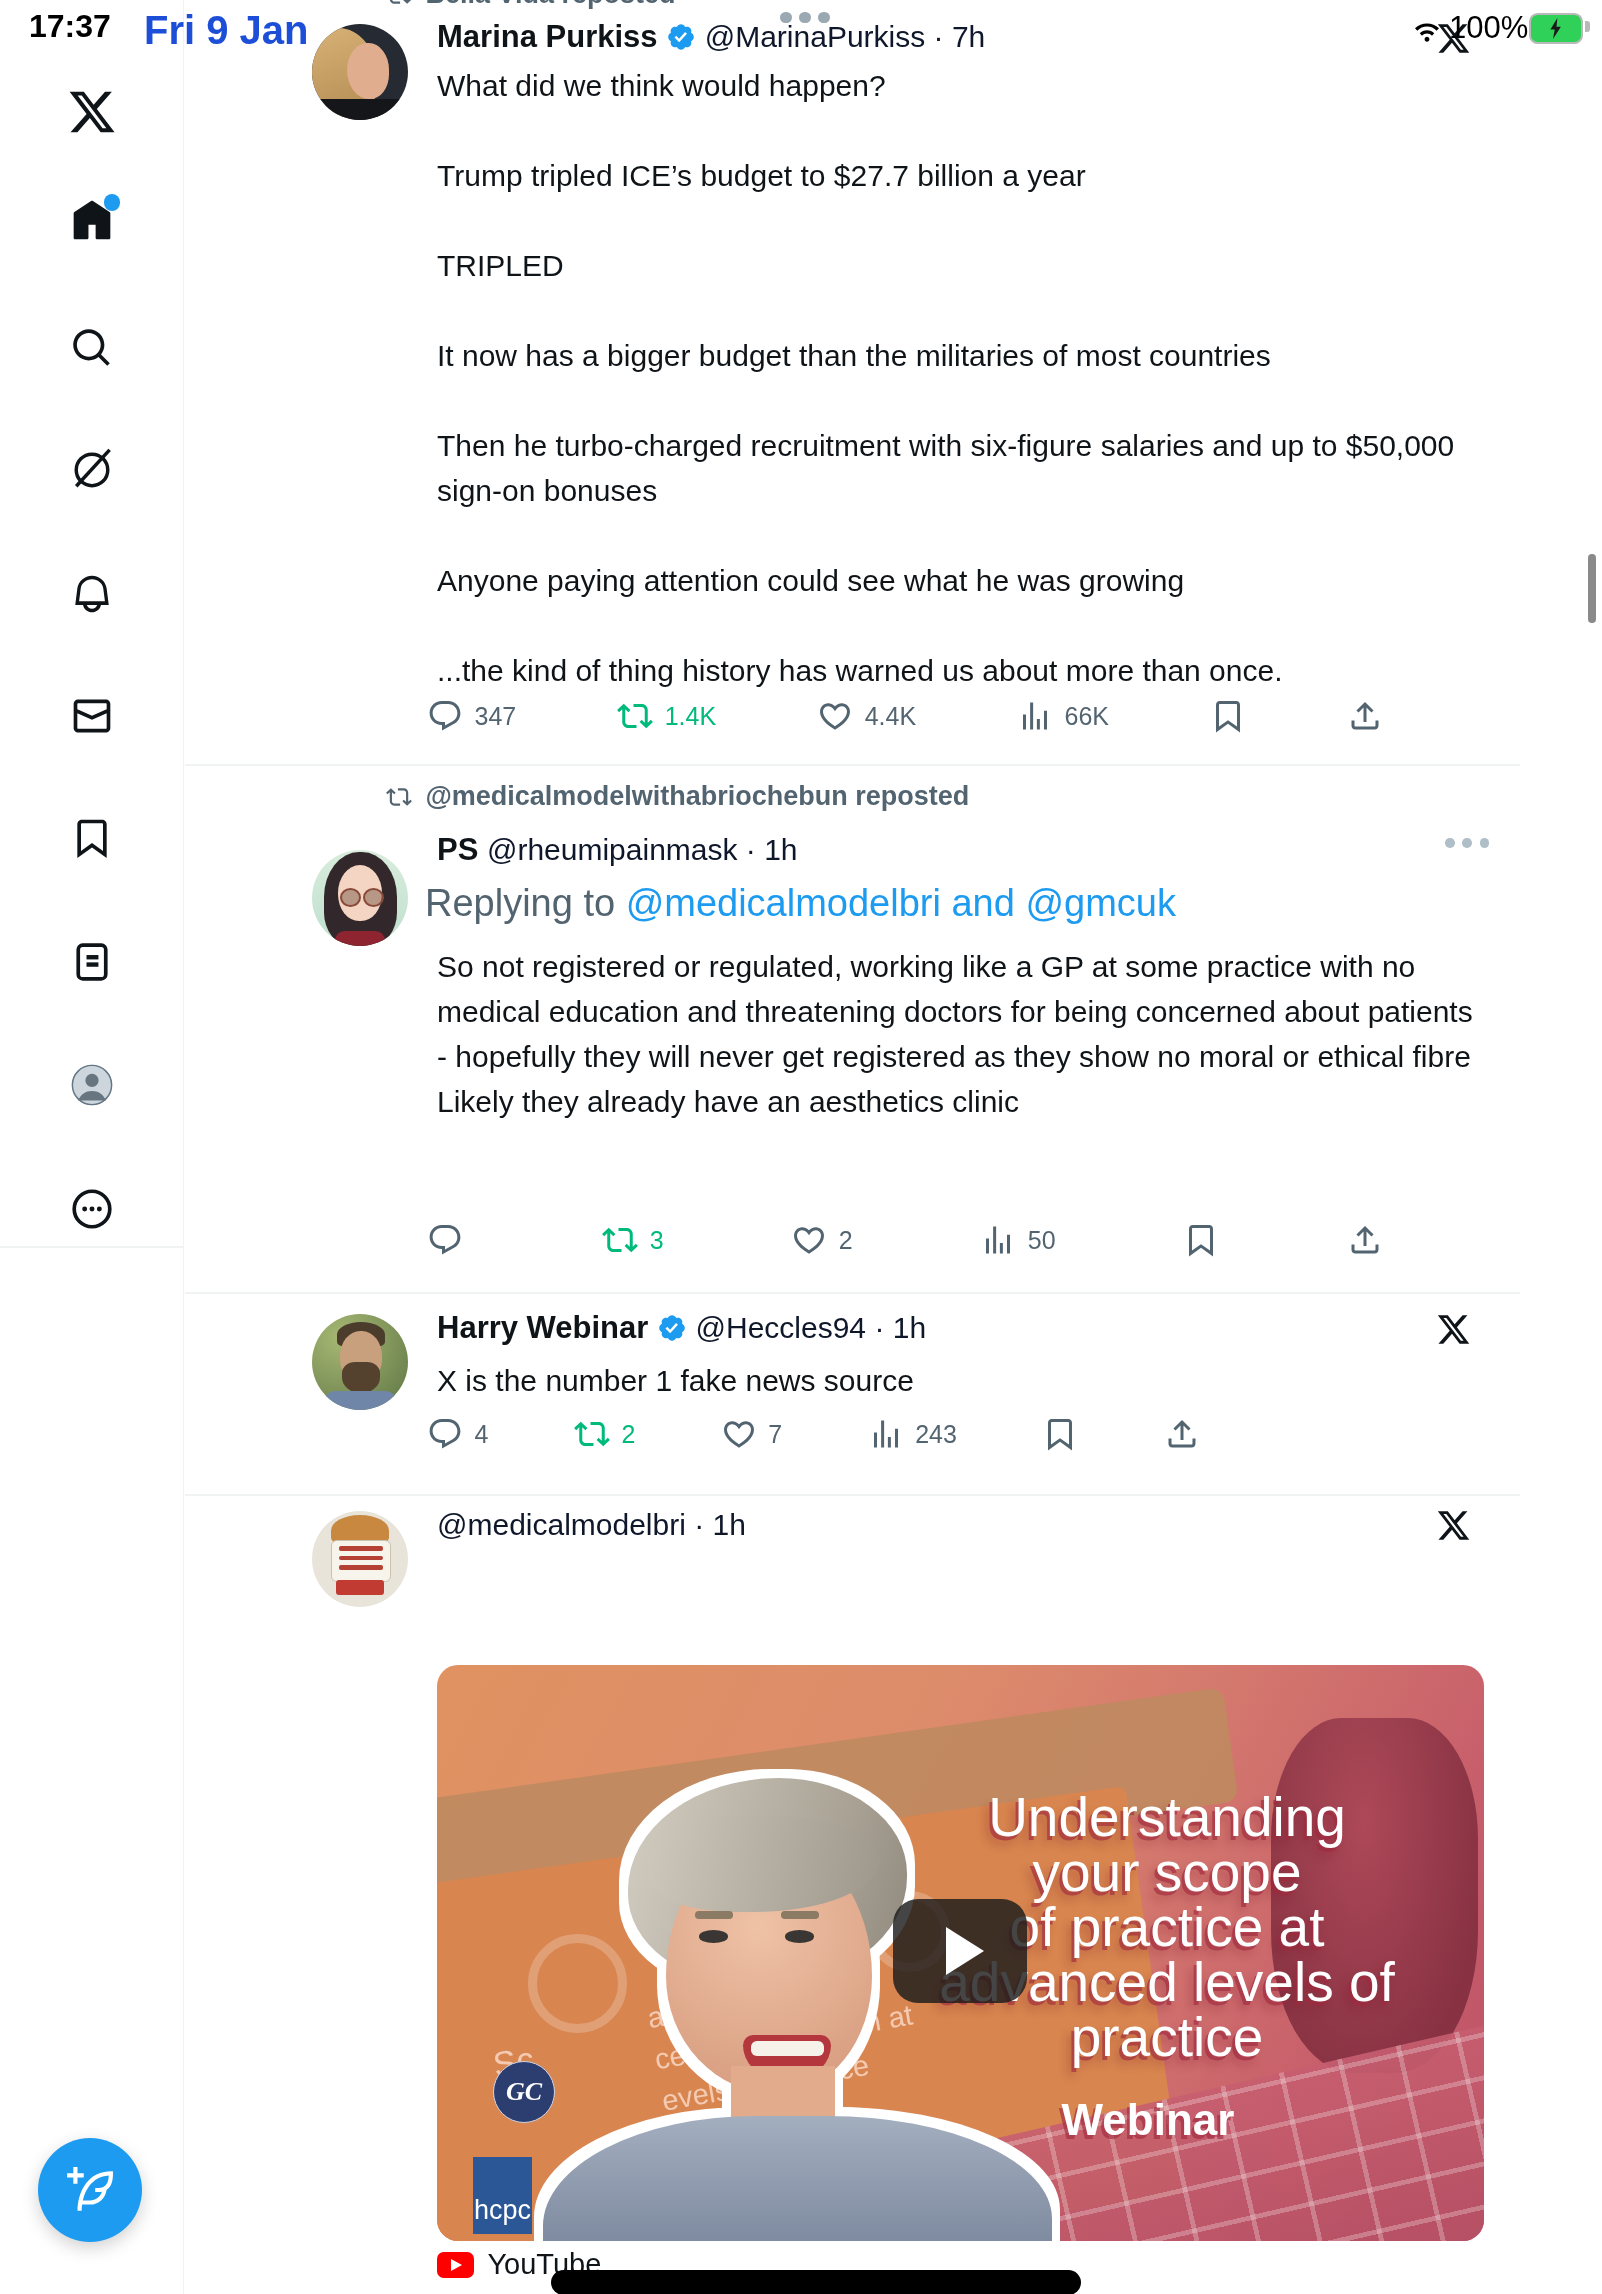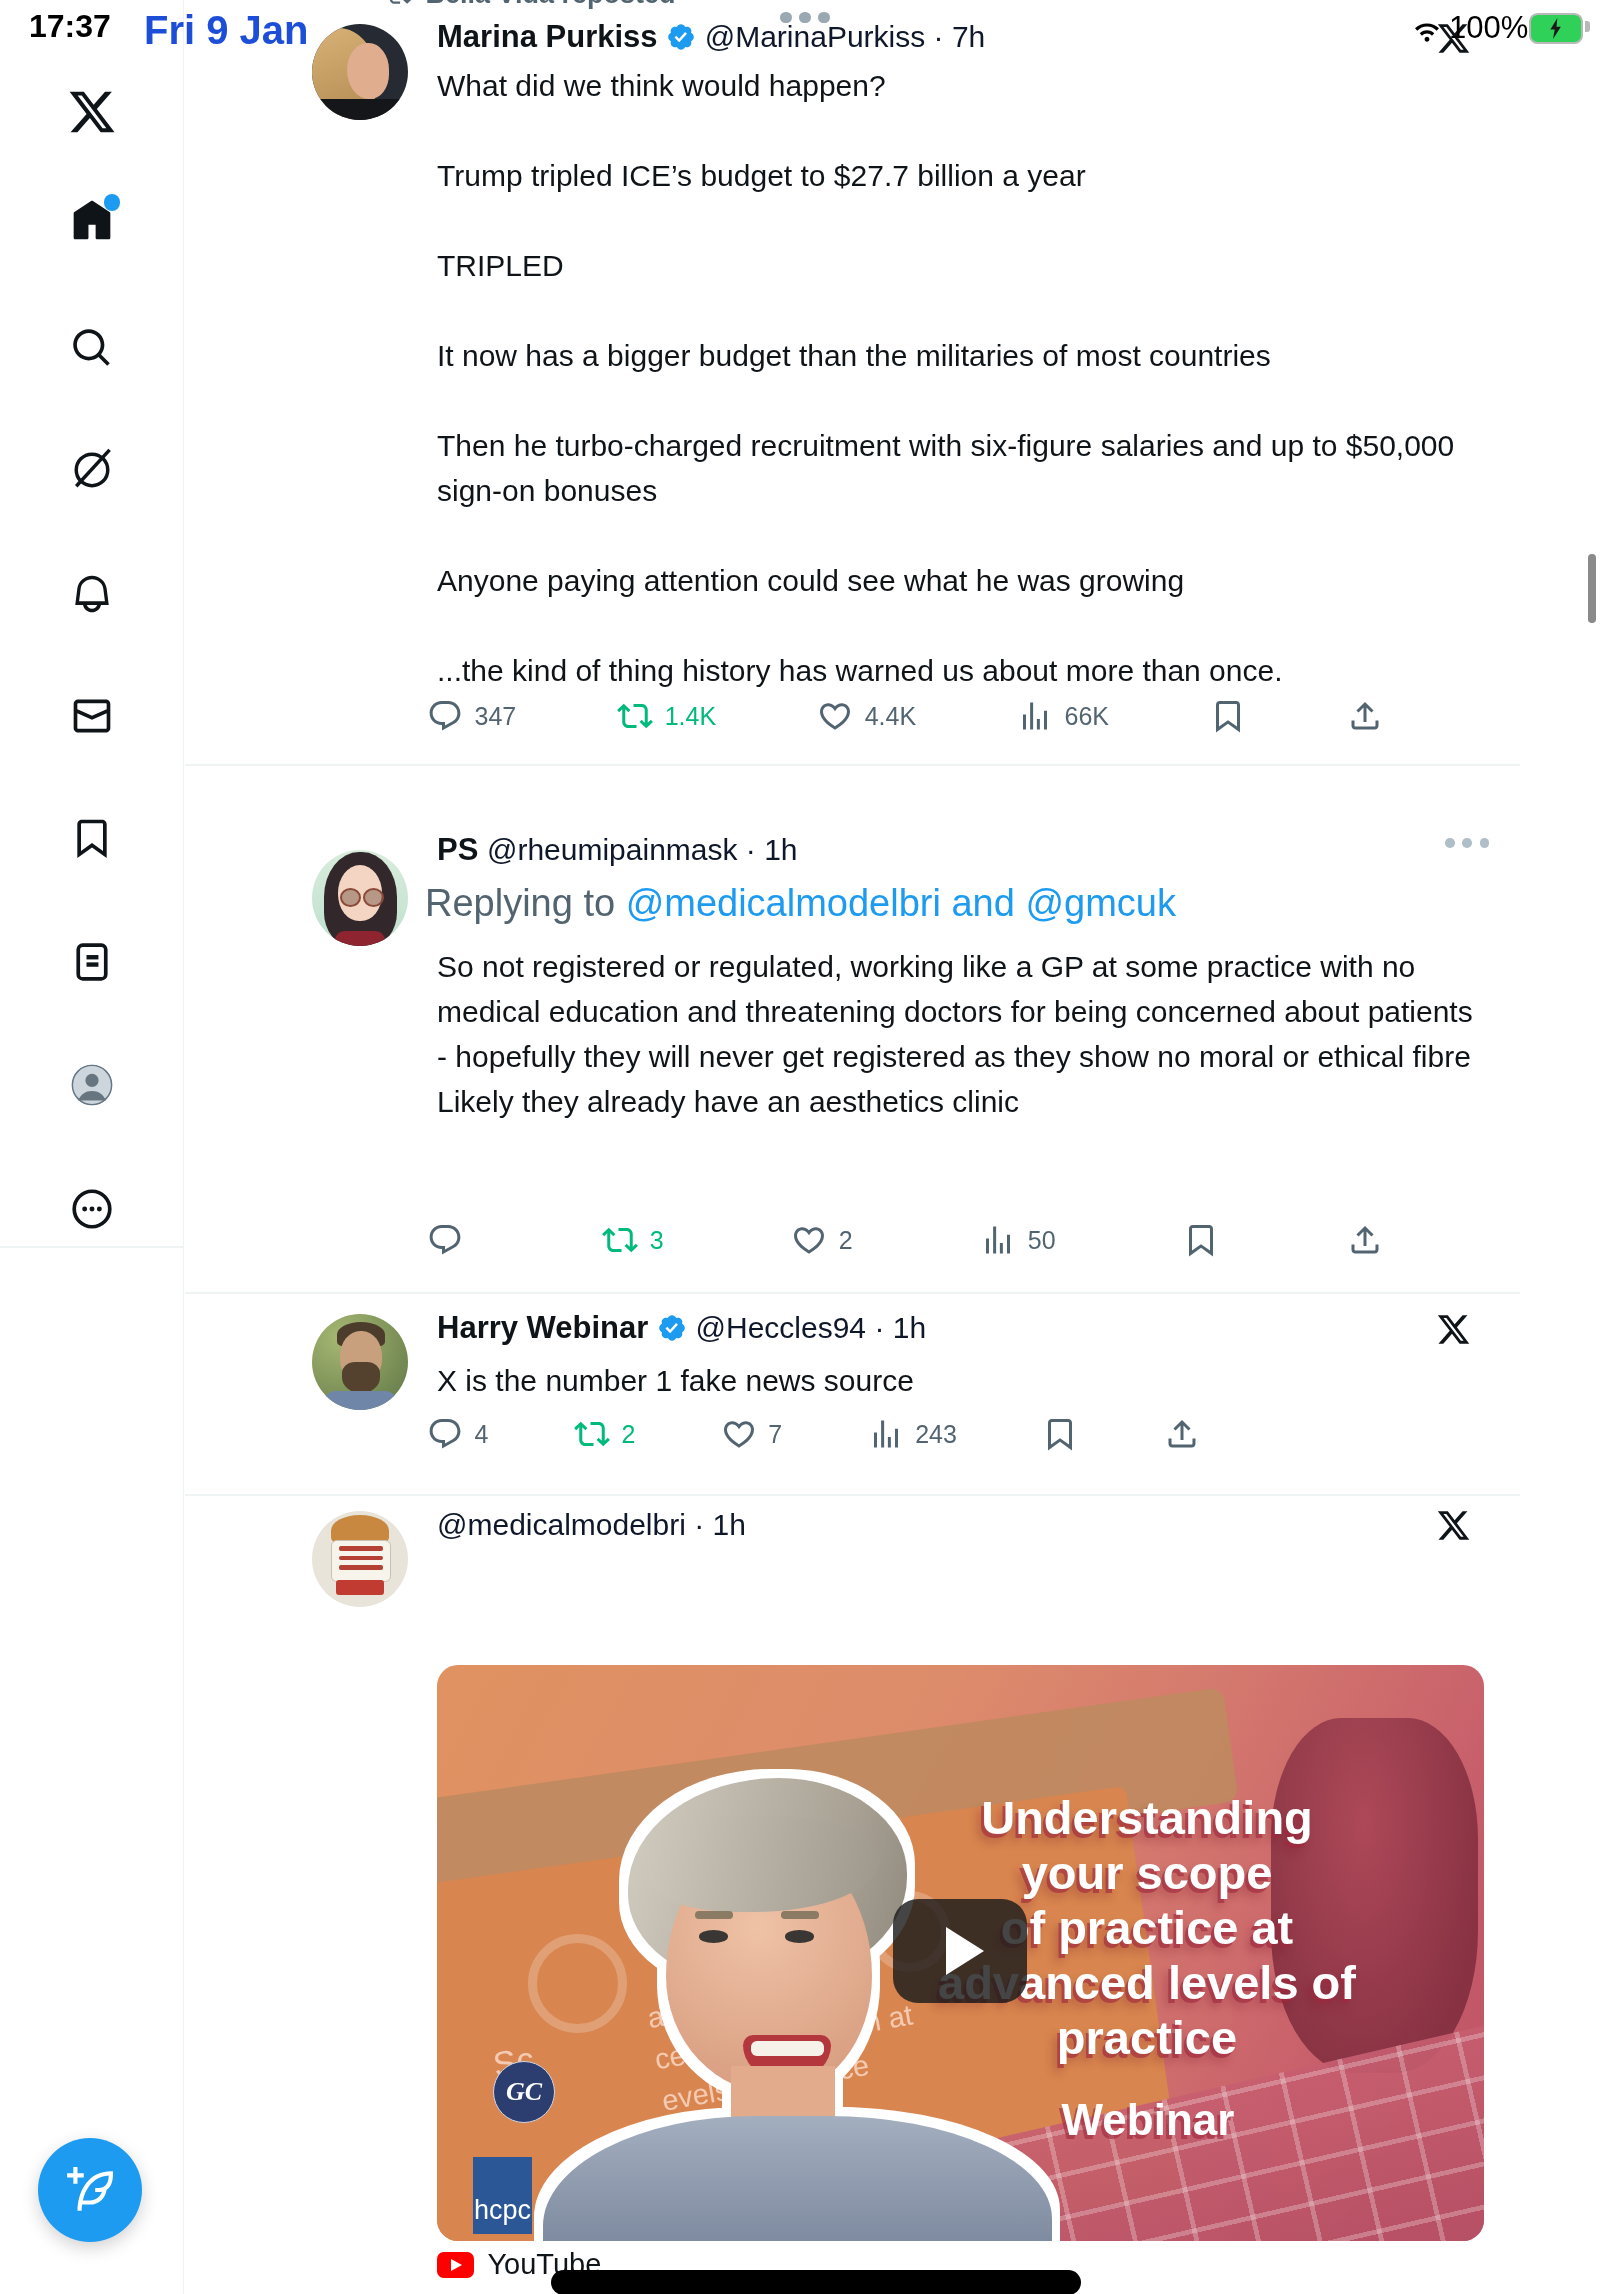--- a/index.html
+++ b/index.html
@@ -88,21 +88,21 @@
   .vid-screen{position:absolute;left:-86px;top:175px;width:807px;height:413px;background:#d8854f;transform:rotate(-8deg);border-radius:9.6px}
   .wm{position:absolute;border:9.6px solid rgba(255,255,255,.22);border-radius:50%}
   .slide-text{position:absolute;left:216px;top:309px;transform:rotate(-10deg);font-size:29px;line-height:42px;color:rgba(255,228,216,.72);white-space:pre-line;z-index:2}
   .slide-corner{position:absolute;left:56px;top:377px;transform:rotate(-10deg);font-size:35px;color:rgba(255,228,216,.72);z-index:2}
   .glass{position:absolute;left:834px;top:53px;width:207px;height:355px;background:radial-gradient(ellipse at 45% 30%,#a84355,#7d2b3c 75%);border-radius:34% 34% 40% 40%;opacity:.85;z-index:1}
   .keys{position:absolute;left:567px;top:408px;width:576px;height:221px;transform:rotate(-13deg);z-index:2;opacity:.9;
     background:
       repeating-linear-gradient(90deg,rgba(255,255,255,.28) 0 4.8px,transparent 4.8px 60px),
       repeating-linear-gradient(0deg,rgba(255,255,255,.28) 0 4.8px,transparent 4.8px 42px),
       linear-gradient(#c75f70,#b44f63);}
-  .vid-title{position:absolute;left:412px;top:125px;width:596px;text-align:center;z-index:3;color:#fff;font-weight:700;font-size:47px;line-height:55px;white-space:pre-line;
+  .vid-title{position:absolute;left:432px;top:125px;width:596px;text-align:center;z-index:3;color:#fff;font-weight:400;font-size:55px;line-height:55px;white-space:pre-line;
     text-shadow:-2.9px 3.8px 0 rgba(160,40,62,.62), -5.8px 7.7px 9.6px rgba(120,20,40,.35)}
   .vid-sub{position:absolute;left:413px;top:430px;width:596px;text-align:center;z-index:3;color:#fff;font-weight:700;font-size:44px;
     text-shadow:-2.9px 3.8px 0 rgba(160,40,62,.62)}
   .cutout{position:absolute;left:106px;top:113px;width:509px;height:463px;z-index:4;
     filter:drop-shadow(8.6px 0 0 #fff) drop-shadow(-8.6px 0 0 #fff) drop-shadow(0 8.6px 0 #fff) drop-shadow(0 -8.6px 0 #fff)}
   .cutout .hair{position:absolute;left:85px;top:0;width:279px;height:207px;background:linear-gradient(105deg,#d3cec2,#a8a194 70%,#8f887c);border-radius:54% 46% 52% 44%}
   .cutout .face{position:absolute;left:123px;top:60px;width:206px;height:256px;background:radial-gradient(circle at 45% 35%,#efc2a6,#d99f82 80%);border-radius:50% 50% 46% 54%/54% 54% 46% 46%}
   .cutout .fringe{position:absolute;left:106px;top:38px;width:231px;height:96px;background:linear-gradient(100deg,#cdc8bb,#9e978b);border-radius:50% 50% 60% 40%}
   .cutout .eye{position:absolute;top:152px;width:29px;height:12.5px;background:#3a3633;border-radius:50%}
   .cutout .brow{position:absolute;top:133px;width:38px;height:7.7px;background:#8b7a64;border-radius:3.8px}
@@ -343,20 +343,26 @@
       <span class="act">
           <svg viewBox="0 0 37 37" width="36" height="36">
             <use href="#i-share"></use>
           </svg>
         </span>
     </div>
   </article>
   <div class="divider" style="top:764px"></div>
 
   <article class="tweet" style="top:764px;height:528px">
+    <div class="rt-header" style="left:201px;top:17.3px">
+      <svg viewBox="0 0 27 27" width="26" height="26">
+          <use href="#i-rt"></use>
+        </svg>
+      <span class="rt-text">@medicalmodelwithabriochebun reposted</span>
+    </div>
     <div class="avatar av2" style="top:86px">
         <i class="hair abs"></i>
         <i class="face abs"></i>
         <i class="gl abs"></i>
         <i class="gl r abs"></i>
         <i class="top abs"></i>
       </div>
     <div class="name-row" style="top:68px">
       <span class="name">PS</span>
       <span class="meta">@rheumipainmask · 1h</span>

